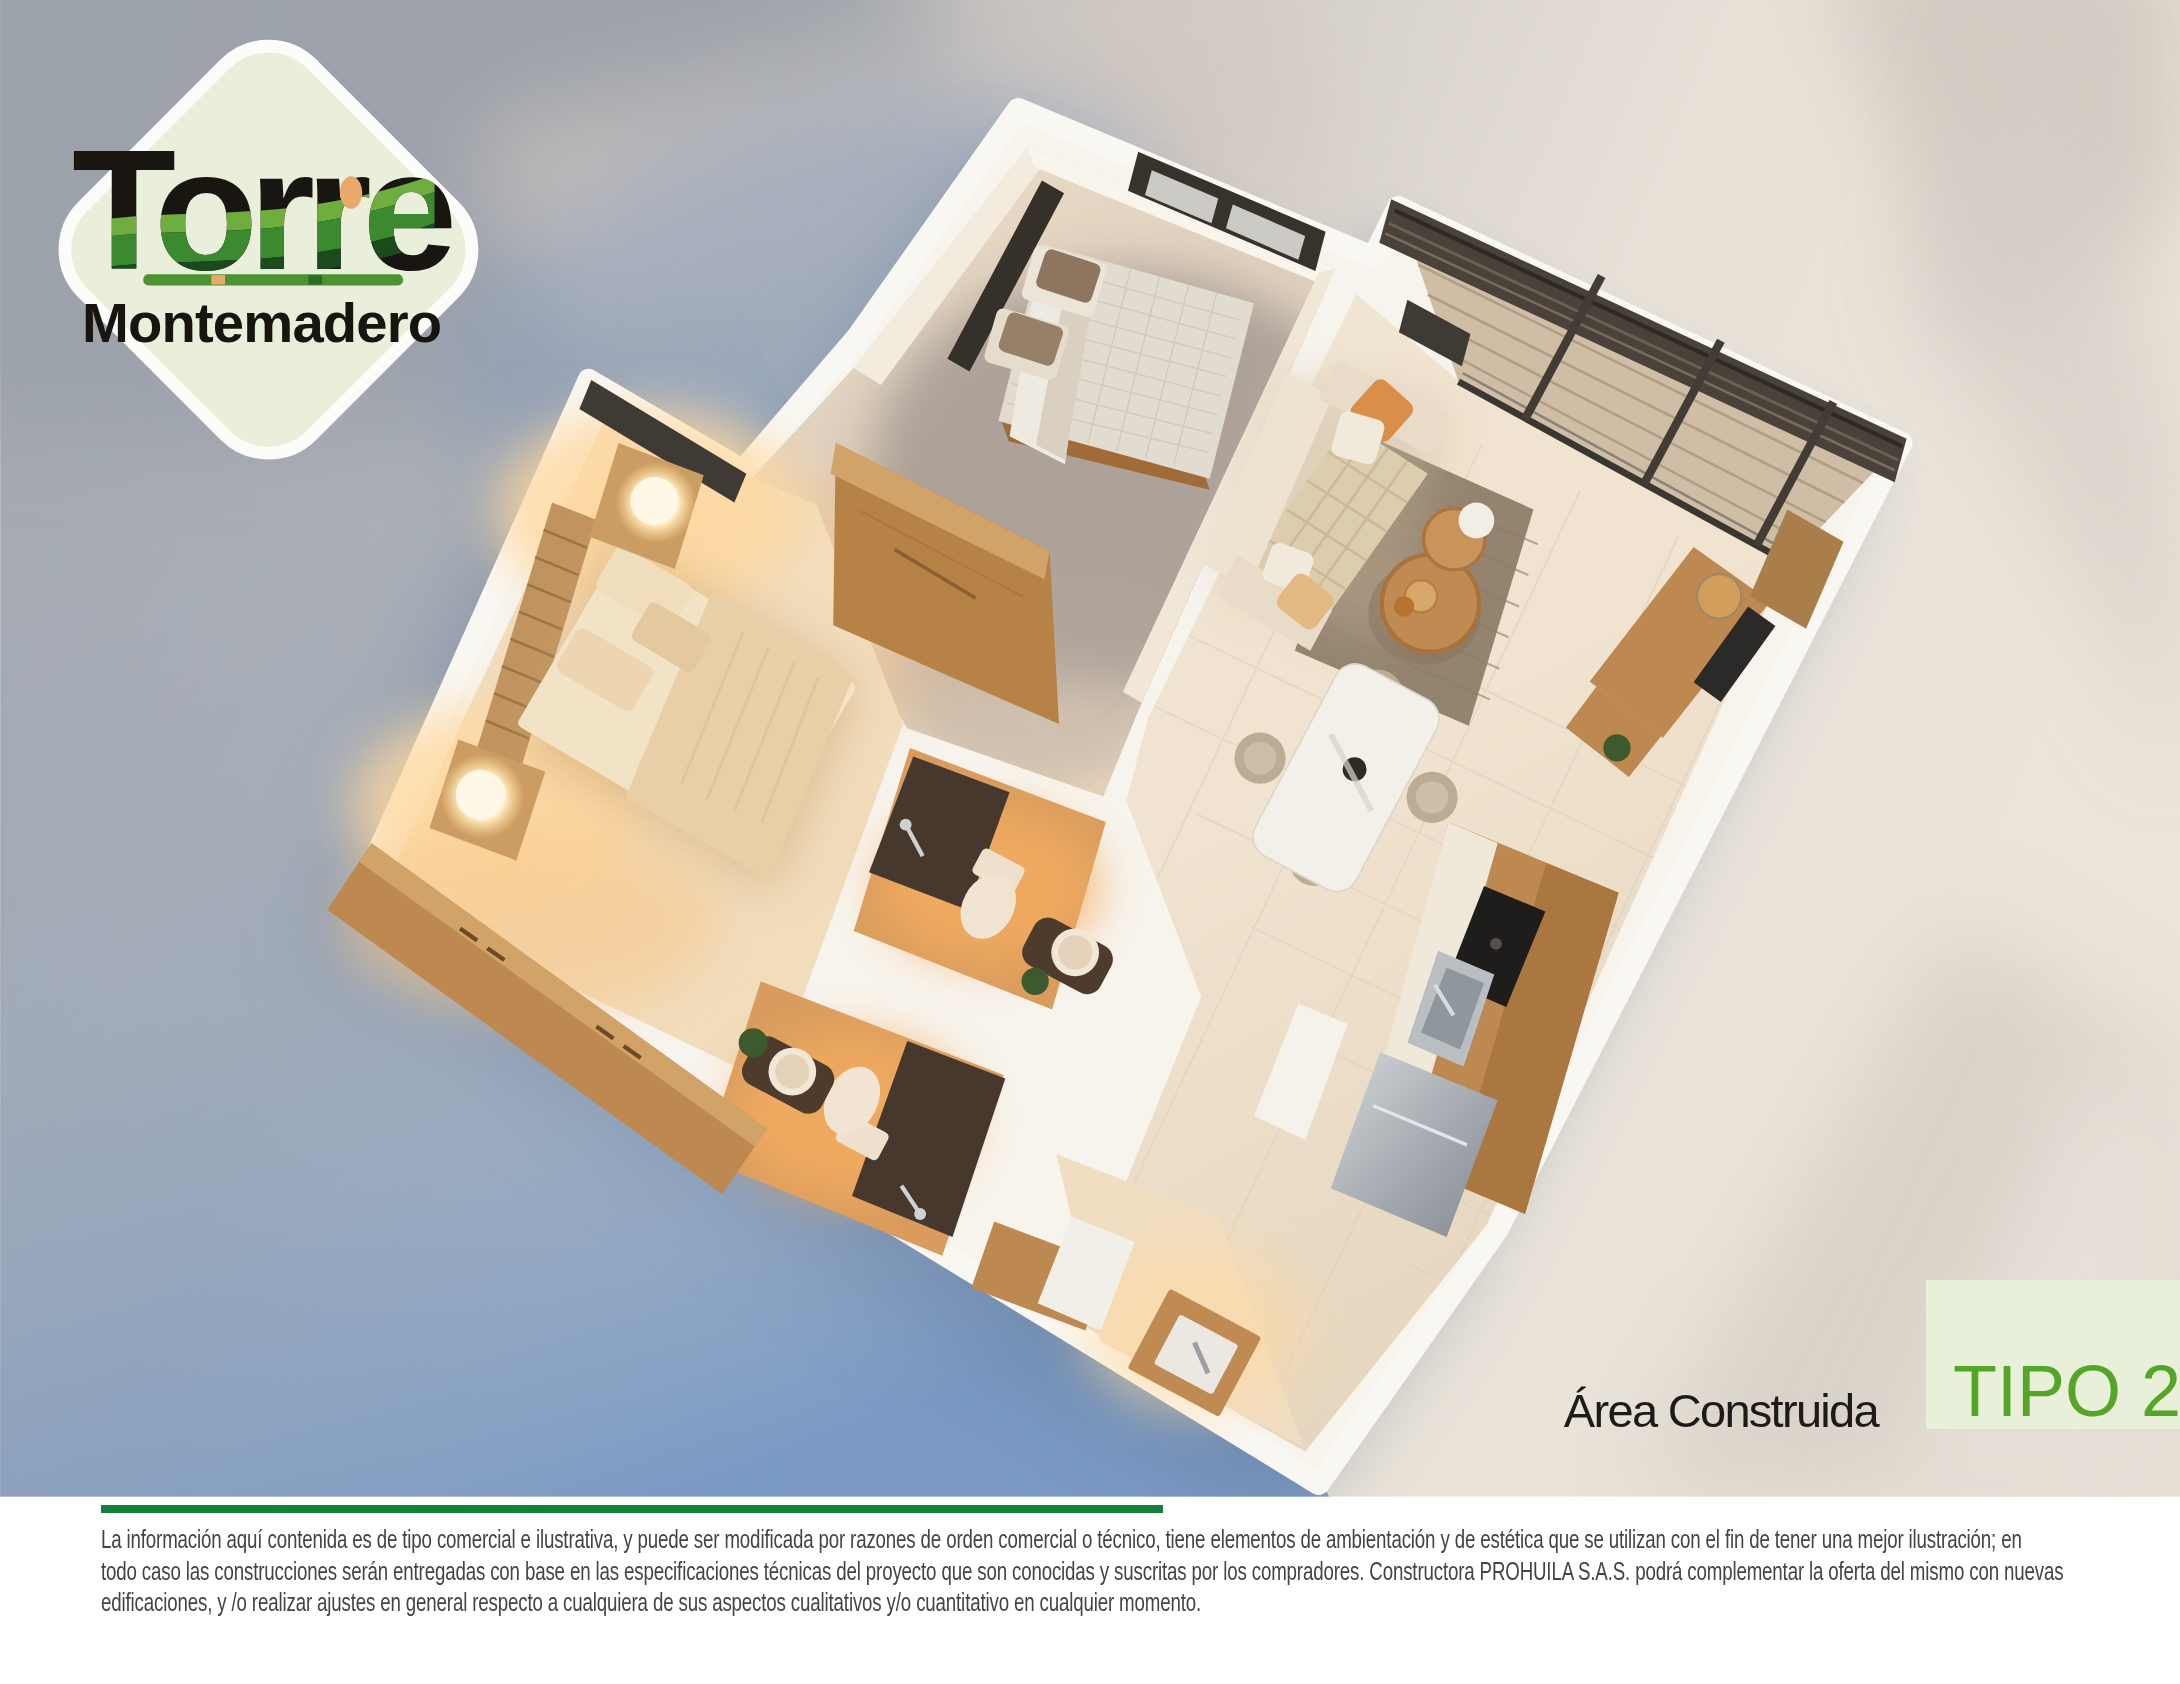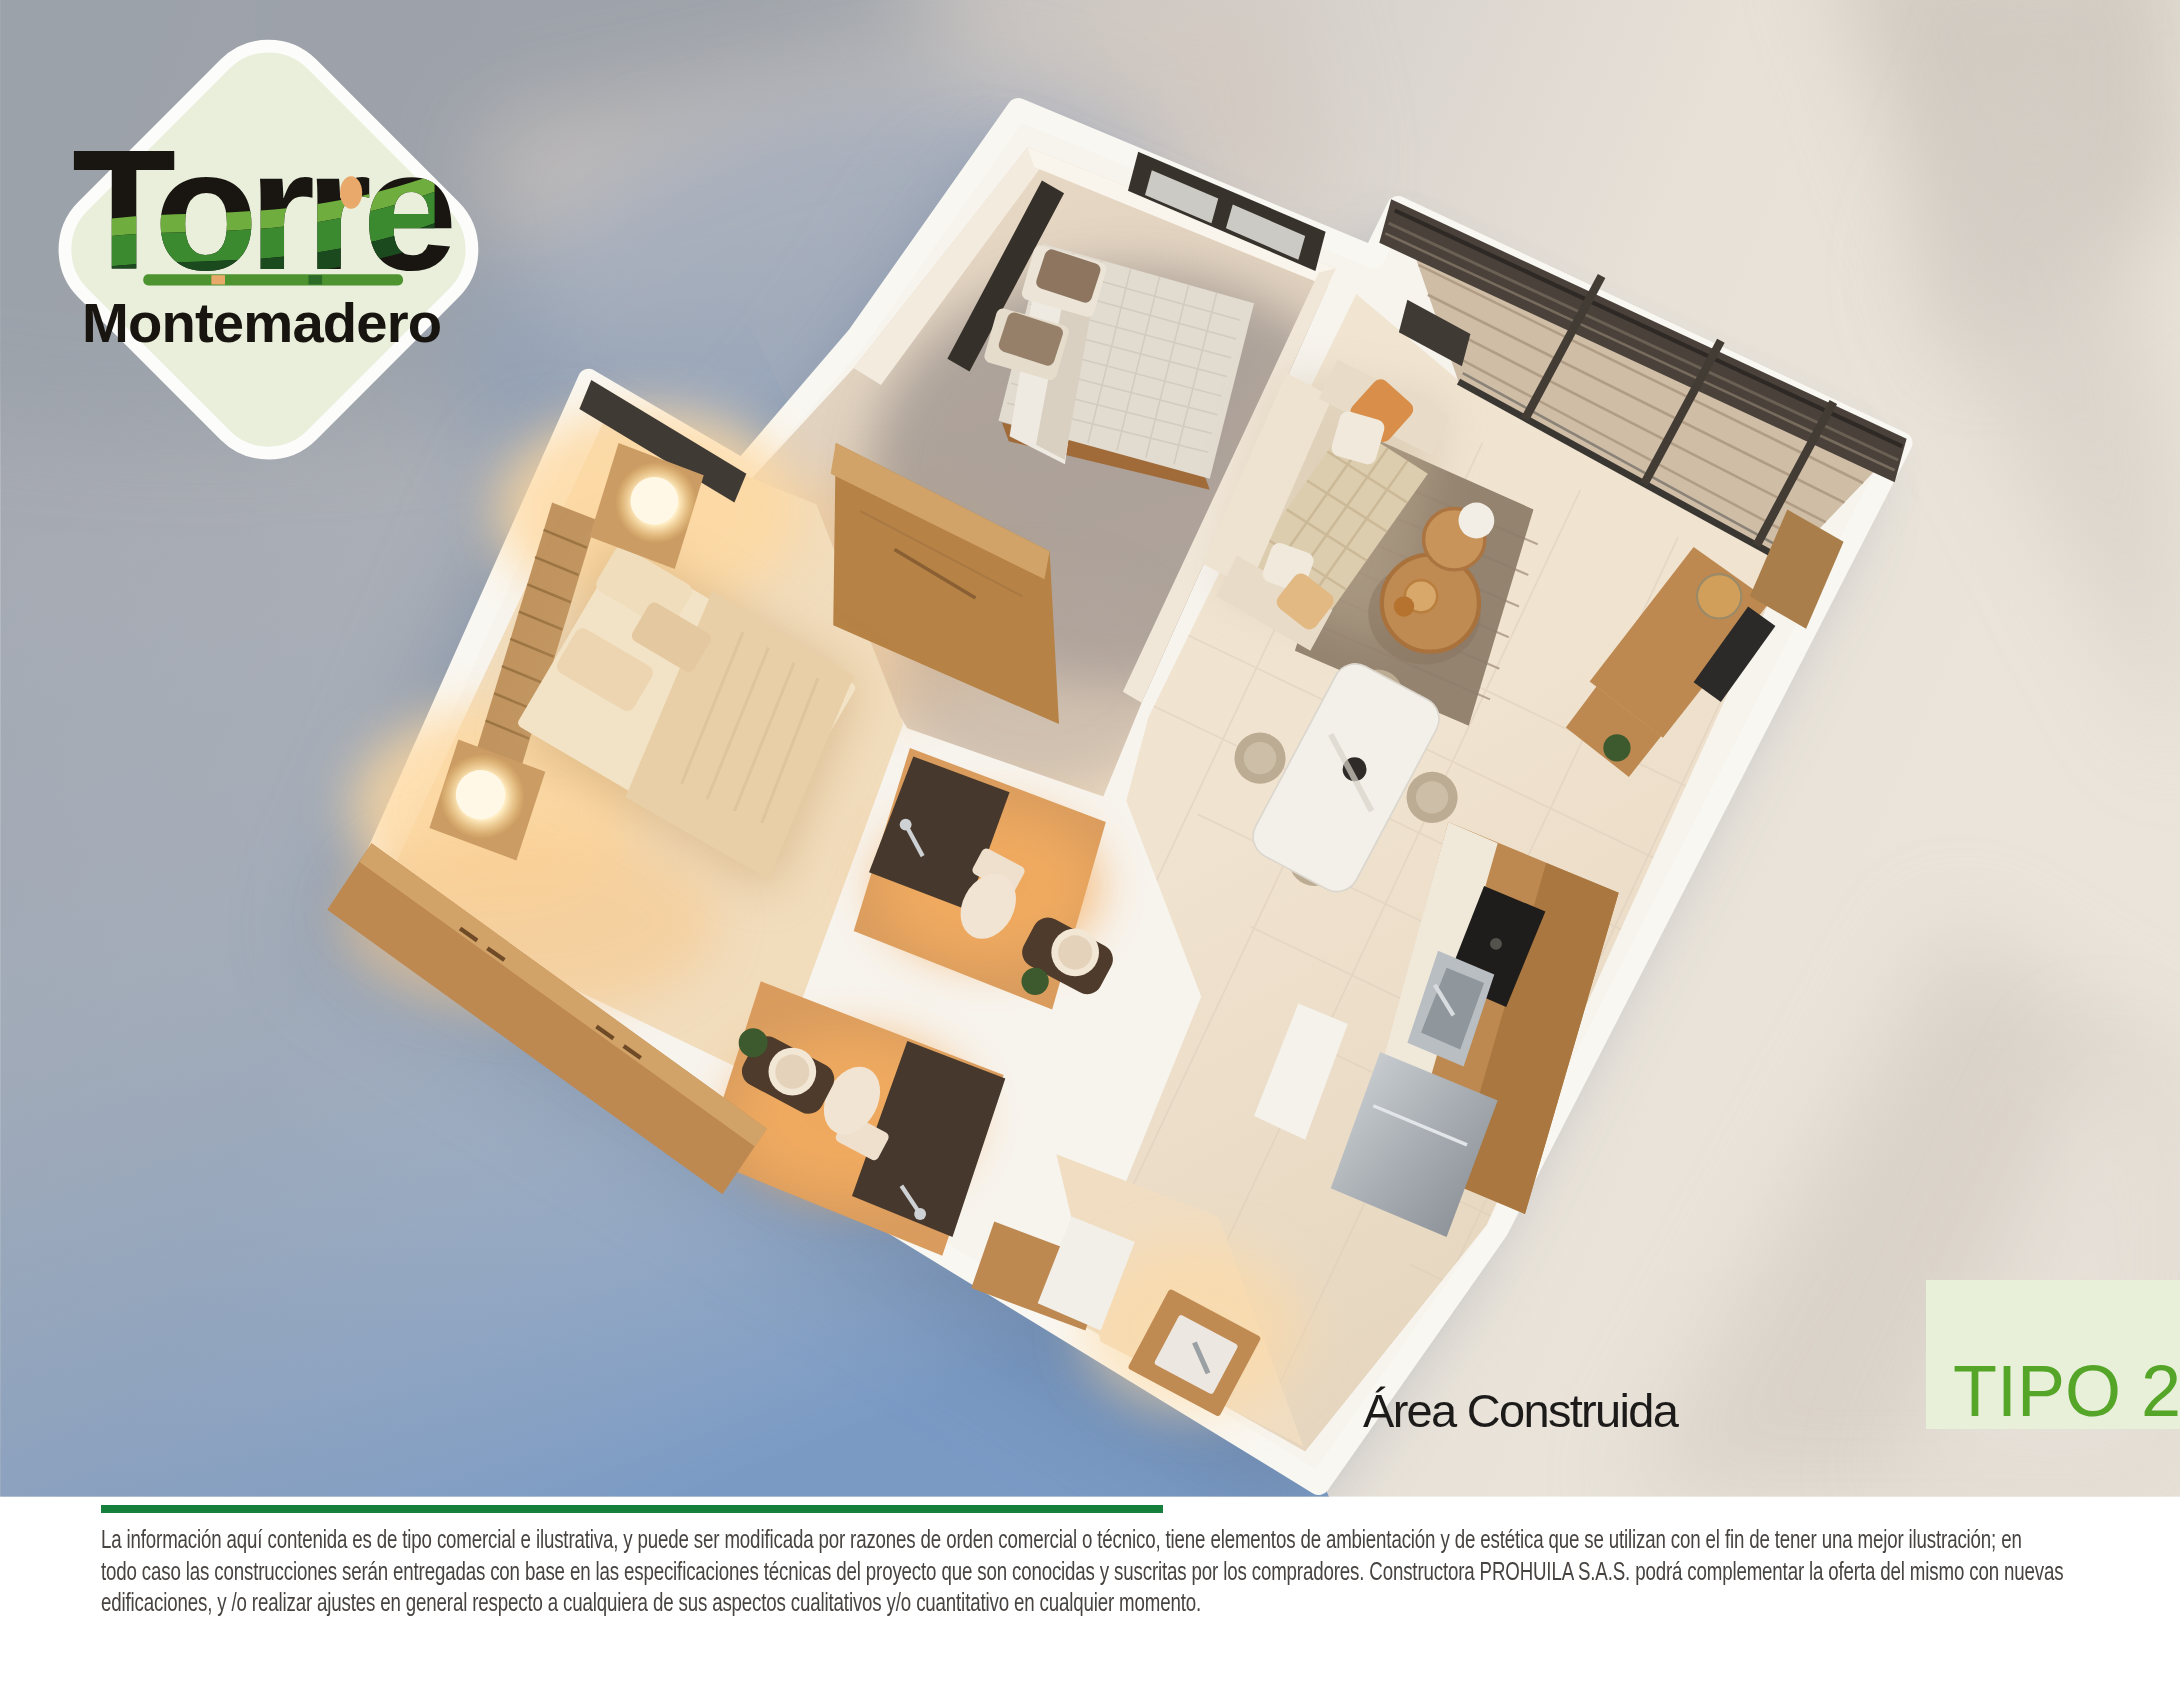--- a/index.html
+++ b/index.html
@@ -1,21 +1,21 @@
 <!DOCTYPE html>
 <html style="font-size:13.6px"><head><meta charset="utf-8">
 <style>
 html,body{margin:0;padding:0;}
 .page{position:relative;width:2181px;height:1685px;background:#ffffff;overflow:hidden;font-family:"Liberation Sans",sans-serif;}
 .scene{position:absolute;left:0;top:0;}
 .greenbar{position:absolute;left:101px;top:1505px;width:1062px;height:7.7px;background:#15803c;}
 .disc{position:absolute;left:101px;top:1524px;width:2683px;font-size:25px;line-height:31.5px;letter-spacing:-0.2px;color:#474340;transform:scaleX(0.748);transform-origin:0 0;white-space:nowrap;}
 .m2{position:absolute;left:1363px;top:1279px;width:515px;text-align:right;font-weight:bold;font-size:112px;color:#131110;letter-spacing:-5.1px;-webkit-text-stroke:3.8px #131110;}
 .m2 sup{font-size:65px;vertical-align:19px;letter-spacing:0;}
-.area{position:absolute;left:1363px;top:1383px;width:515px;text-align:left;font-size:47px;color:#1d1b1a;letter-spacing:-1.7px;}
+.area{position:absolute;left:1363px;top:1383px;width:515px;text-align:right;font-size:47px;color:#1d1b1a;letter-spacing:-1.7px;}
 .tipo{position:absolute;left:1926px;top:1280px;width:255px;height:149px;background:#e9f0da;}
 .tipo span{position:absolute;left:27px;top:34px;font-size:72px;color:#55a528;letter-spacing:0px;white-space:nowrap;margin-top:36px;}
 </style></head>
 <body>
 <div class="page">
 <div class="scene"><svg width="2181" height="1685" viewBox="0 0 2560 1978">
         <defs>
 <linearGradient id="bg" x1="0" y1="0" x2="1" y2="0.28">
  <stop offset="0" stop-color="#a4a8b0"></stop>
             <stop offset="0.30" stop-color="#b2b2b5"></stop>

